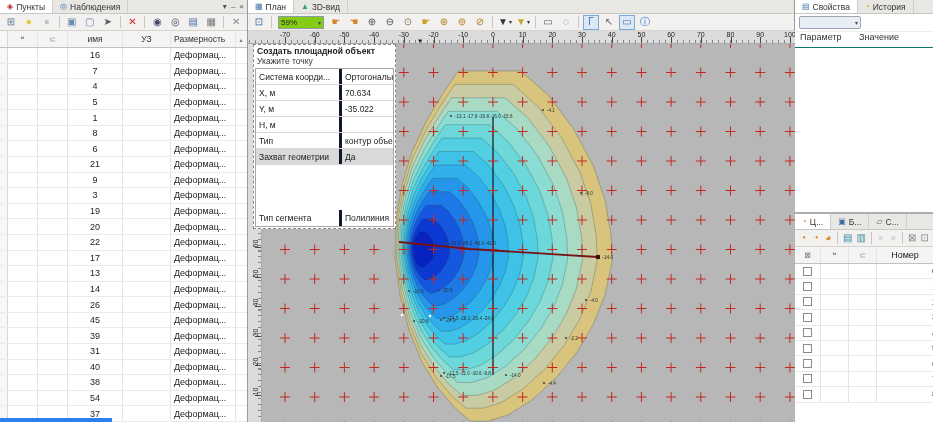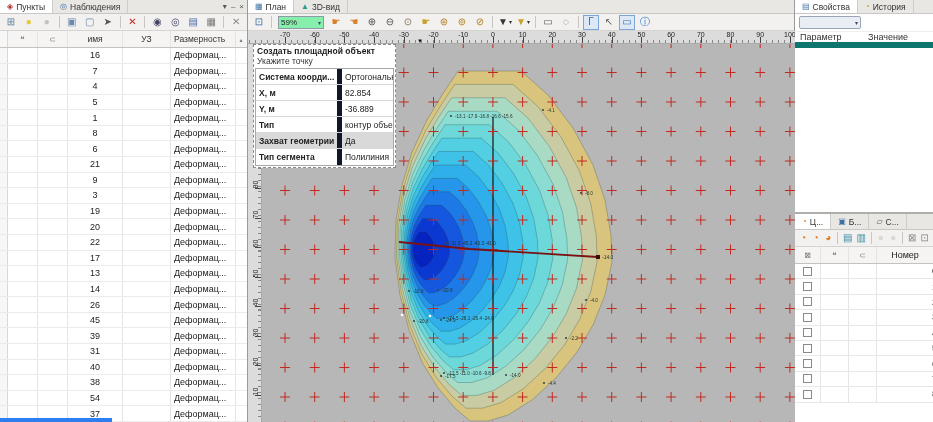--- a/index.html
+++ b/index.html
@@ -28,21 +28,21 @@
 .lc { height:100%; display:flex; align-items:center; justify-content:center; border-right:1px solid #e4e4e4; overflow:hidden; }
 .lc.g { width:8px; border-right:1px solid #d8d8d8; background:#f7f7f7; }
 .lc.c1 { width:30px; } .lc.c2 { width:30px; } .lc.c3 { width:55px; } .lc.c4 { width:48px; }
 .lc.c5 { width:65px; justify-content:flex-start; padding-left:3px; }
 .lc.sc { width:10px; border-right:none; color:#777; font-size:6px; }
 .hico { font-size:8px; color:#777; }
 .hscroll { position:absolute; left:0; bottom:0; width:112px; height:4px; background:#2e7ef0; }
 
 
 .center-panel { position:absolute; left:248px; top:0; width:547px; height:422px; background:#fff; border-right:1px solid #9a9a9a; }
-.zoombox { display:inline-flex; align-items:center; justify-content:space-between; width:46px; height:13px; border:1px solid #8f9aa8; background:#86efac; font-size:8px; padding:0 2px; margin:0 3px; }
+.zoombox { display:inline-flex; align-items:center; justify-content:space-between; width:46px; height:13px; border:1px solid #8f9aa8; background:#84cc16; font-size:8px; padding:0 2px; margin:0 3px; }
 .zoombox .caret { font-size:6px; color:#446; }
 .hruler { position:absolute; left:0; top:31px; width:547px; height:13px; background:#dcdcdc; border-bottom:1px solid #aaa; overflow:hidden; }
 .hruler .minor { position:absolute; bottom:0; left:1px; right:0; height:3px;
   background:repeating-linear-gradient(90deg,#888 0 1px,transparent 1px 5.94px); }
 .hlabel { position:absolute; top:0px; transform:translateX(-50%); font-size:7px; color:#222; }
 .htick { position:absolute; bottom:0; width:1px; height:6px; background:#444; }
 .hmarker { position:absolute; bottom:-1px; transform:translateX(-50%); font-size:6px; color:#111; }
 .canvas-wrap { position:absolute; left:0; top:44px; width:547px; height:378px; }
 .vruler { position:absolute; left:0; top:0; width:14px; height:378px; background:#dcdcdc; border-right:1px solid #aaa; overflow:hidden; }
 .vruler .minor { position:absolute; right:0; top:0; bottom:0; width:3px;
@@ -50,31 +50,31 @@
 .vlabel { position:absolute; left:0px; transform:rotate(-90deg); transform-origin:center; width:14px; text-align:center; font-size:7px; color:#222; }
 .vtick { position:absolute; right:0; height:1px; width:6px; background:#444; }
 .mapsvg { position:absolute; left:14px; top:0; }
 
 
 .dialog { position:absolute; left:253px; top:44px; width:143px; background:#fff; border:1px dashed #8a8a8a; z-index:30; font-size:8.5px; }
 .dlg-title { font-weight:bold; color:#1d1d1d; padding:1px 3px 0 3px; font-size:8.5px; white-space:nowrap; }
 .dlg-prompt { color:#333; padding:0 3px 2px 3px; }
 .dlg-table { border:1px solid #a8a8a8; margin:0 1px 1px 1px; }
 .dlg-row { display:flex; height:16px; border-bottom:1px solid #d8d8d8; align-items:center; }
-.dlg-row:last-child { border-bottom:none; }
+.dlg-row:last-child { border-bottom:none;margin-top:45px; }
 .dlg-row.hl { background:#d9d9d9; }
-.dlg-label { width:86px; padding-left:3px; color:#222; border-right:5px solid #0f172a; height:100%; display:flex; align-items:center; overflow:hidden; white-space:nowrap;font-weight:bold; }
+.dlg-label { width:86px; padding-left:3px; color:#222; border-right:3px solid #0f172a; height:100%; display:flex; align-items:center; overflow:hidden; white-space:nowrap; }
 .dlg-value { flex:1; padding-left:3px; overflow:hidden; white-space:nowrap; }
 
 
 .right-panel { position:absolute; left:795px; top:0; width:138px; height:422px; background:#fff; }
 .combo-row { height:18px; display:flex; align-items:center; padding-left:4px; border-bottom:1px solid #eee; }
 .combo { display:inline-flex; align-items:center; justify-content:flex-end; width:62px; height:13px; border:1px solid #9aa5b5; background:#e9edf4; border-radius:2px; padding:0 2px; }
 .combo .caret { font-size:6px; color:#446; }
-.prop-head { display:flex; height:16px; align-items:flex-end; color:#333; border-bottom:6px solid #0f766e;gap:9px; }
+.prop-head { display:flex; height:16px; align-items:flex-start; color:#333; border-bottom:1px solid #0f766e; }
 .prop-head .ph1 { width:64px; padding-left:5px; }
 .rp-divider { border-top:2px solid #b0aeab; }
 .rb-tabs { display:flex; height:16px; background:#e9e7e4; border-bottom:1px solid #c9c7c4; font-size:8.5px; }
 .rb-table-head { display:flex; height:17px; background:#f5f4f2; border-bottom:1px solid #c4c2c0; align-items:center; }
 .rc { height:100%; display:flex; align-items:center; justify-content:center; border-right:1px solid #e4e4e4; }
 .rc.c1 { width:26px; } .rc.c2 { width:28px; } .rc.c3 { width:28px; }
 .rc.c4 { flex:1; justify-content:center; border-right:none;text-align:center; }
 .rb-rows { overflow:hidden; }
 .rb-row { display:flex; height:15.4px; border-bottom:1px solid #e8e8e8; align-items:center; }
 .rb-row .rc.c4 { justify-content:flex-end; padding-right:0; }
@@ -545,25 +545,29 @@
   <div class="dialog">
     <div class="dlg-title">Создать площадной объект</div>
     <div class="dlg-prompt">Укажите точку</div>
     <div class="dlg-table" id="dialog-rows">
         <div class="dlg-row">
           <div class="dlg-label">Система коорди...</div>
           <div class="dlg-value">Ортогональная</div>
         </div>
         <div class="dlg-row">
           <div class="dlg-label">X, м</div>
-          <div class="dlg-value">82.854</div>
+          <div class="dlg-value">70.634</div>
         </div>
         <div class="dlg-row">
           <div class="dlg-label">Y, м</div>
-          <div class="dlg-value">-36.889</div>
+          <div class="dlg-value">-35.022</div>
+        </div>
+        <div class="dlg-row">
+          <div class="dlg-label">H, м</div>
+          <div class="dlg-value"></div>
         </div>
         <div class="dlg-row">
           <div class="dlg-label">Тип</div>
           <div class="dlg-value">контур объекта</div>
         </div>
         <div class="dlg-row hl">
           <div class="dlg-label">Захват геометрии</div>
           <div class="dlg-value">Да</div>
         </div>
         <div class="dlg-row">

